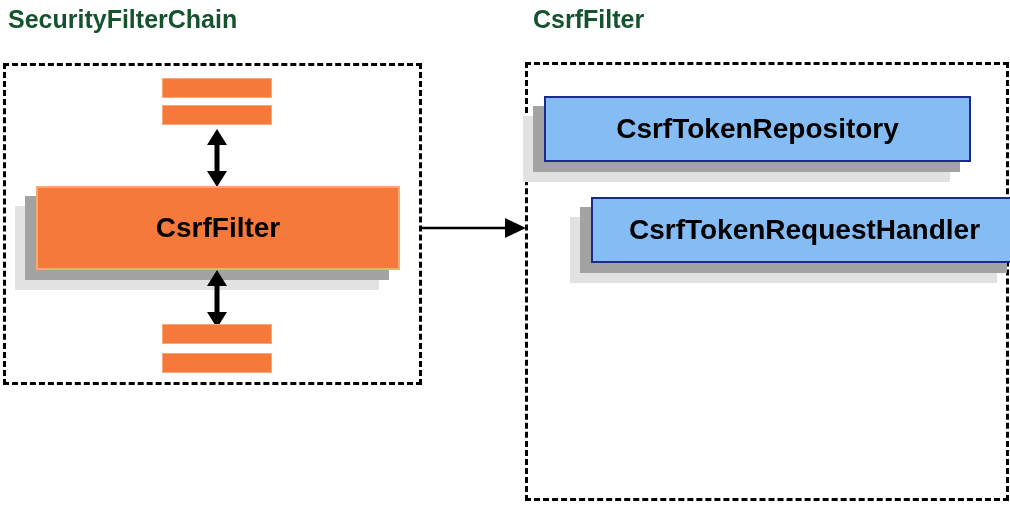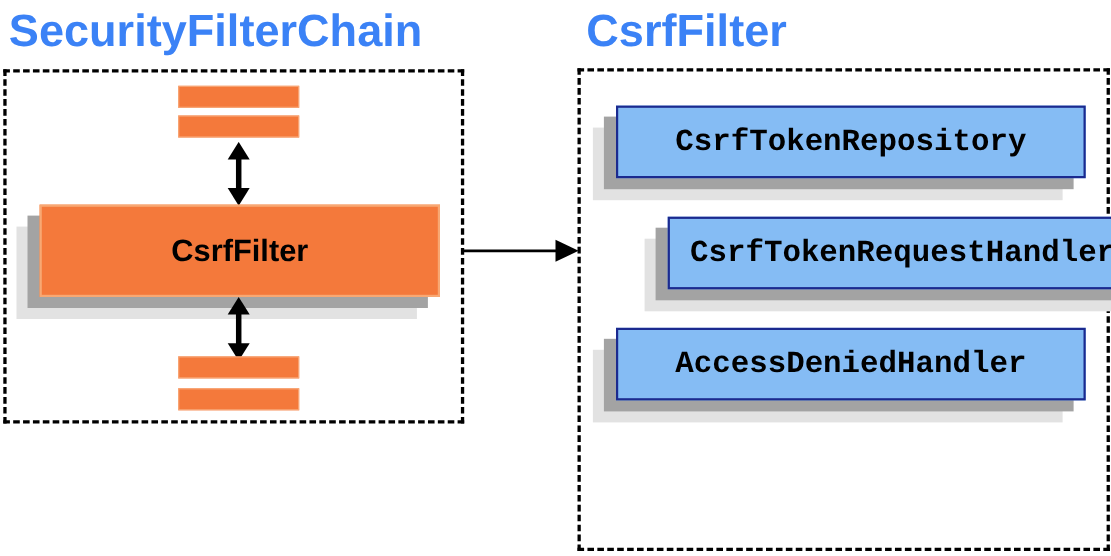--- a/index.html
+++ b/index.html
@@ -10,23 +10,23 @@
   }
   .canvas {
     position: relative;
     width: 1010px;
     height: 505px;
     background: #ffffff;
     overflow: hidden;
   }
   .diagram-title {
     position: absolute;
-    font-size: 41px;
+    font-size: 25px;
     font-weight: 700;
-    color: #3b82f6;
+    color: #14532d;
     white-space: nowrap;
     line-height: 1.1;
   }
   .title-left  { left: 8px;   top: 6px; }
   .title-right { left: 533px; top: 6px; }
 
   .dashed-box {
     position: absolute;
     border: 3px dashed #000000;
     box-sizing: border-box;
@@ -71,21 +71,21 @@
     color: #000000;
   }
 
   .csrf-filter-shape { left: 30px; top: 120px; width: 364px; height: 84px; }
   .csrf-filter-shape .face {
     background: #F4793B;
     border: 2px solid #F8A873;
     font-size: 28px;
   }
 
-  .component-shape { left: 32px; width: 427px; height: 66px; font-family: Liberation Mono, monospace; }
+  .component-shape { left: 16px; width: 427px; height: 66px; }
   .component-1 { top: 31px;  }
   .component-2 { top: 132px; margin-left: 47px; }
   .component-3 { top: 233px; }
   .component-4 { top: 330px; }
   .component-shape .face {
     background: #85BCF4;
     border: 2px solid #1B2A8F;
     font-size: 28px;
   }
 
@@ -154,21 +154,16 @@
       <div class="shadow shadow-dark"></div>
       <div class="face">CsrfTokenRepository</div>
     </div>
 
     <div class="shape component-shape component-2">
       <div class="shadow shadow-light"></div>
       <div class="shadow shadow-dark"></div>
       <div class="face">CsrfTokenRequestHandler</div>
     </div>
 
-    <div class="shape component-shape component-3">
-      <div class="shadow shadow-light"></div>
-      <div class="shadow shadow-dark"></div>
-      <div class="face">AccessDeniedHandler</div>
-    </div>
 
   </div>
 
 </div>
 
 </body></html>

